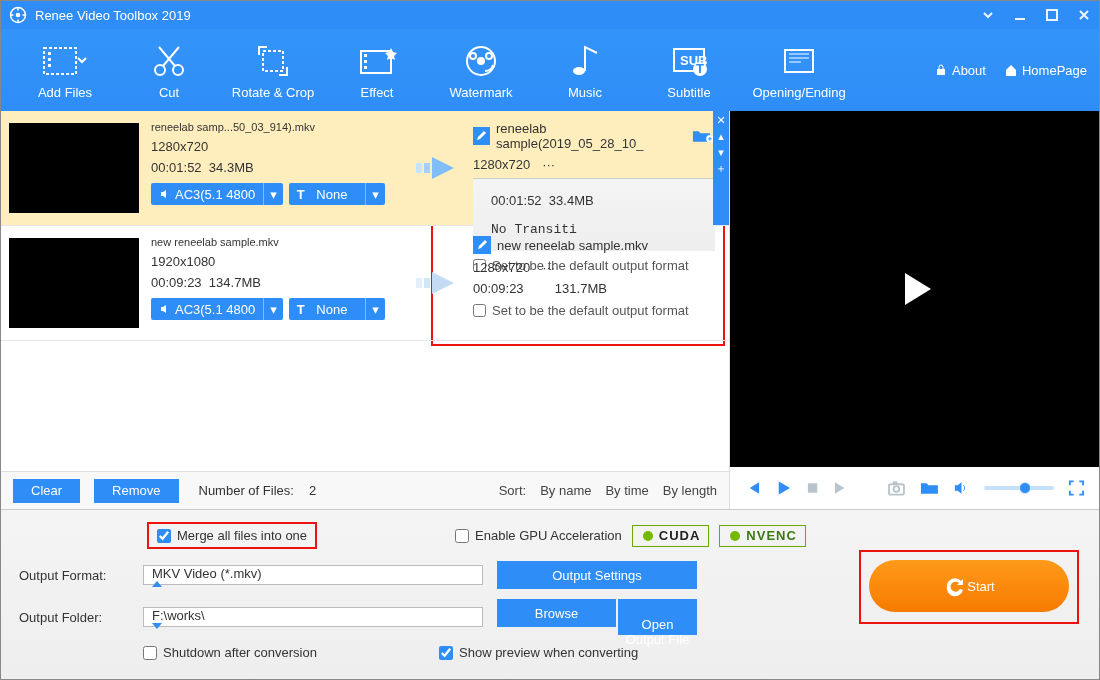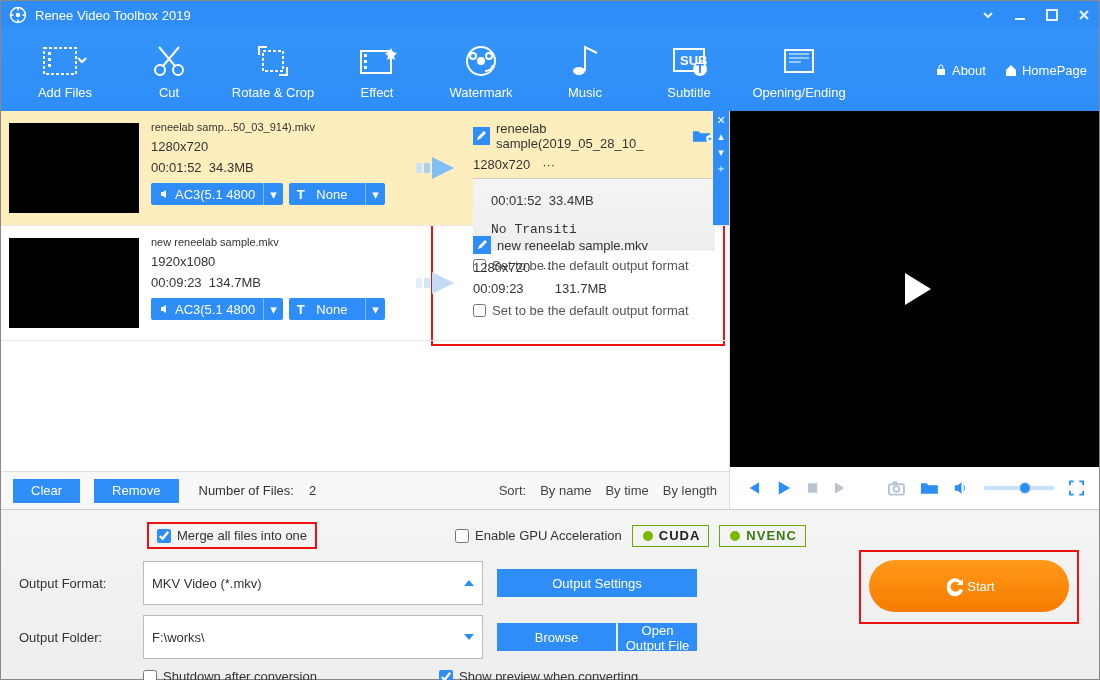--- a/index.html
+++ b/index.html
@@ -55,21 +55,21 @@
   .sortgrp span{cursor:pointer;}
   
   .bottom{height:170px;background:linear-gradient(#f4f4f4,#eee);border-top:1px solid #ccc;padding:14px 18px;display:flex;flex-direction:column;gap:14px;color:#333;position:relative;}
   .brow{display:flex;align-items:center;gap:10px;}
   .chk{display:flex;align-items:center;gap:6px;}
   .chk input{width:14px;height:14px;}
   .gpu-logo{height:22px;padding:0 8px;border:1px solid #666;display:flex;align-items:center;font-weight:bold;font-size:11px;letter-spacing:1px;}
   .cuda{color:#222;border-color:#6a0;justify-content:center;}
   .nvenc{color:#3a7a12;border-color:#6a0;}
   .frm{display:grid;grid-template-columns:110px 340px 200px;gap:10px 14px;align-items:center;}
-  .combo{height:44px;border:1px solid #bbb;background:#fff;display:flex;align-items:center;justify-content:space-between;padding:0 8px;cursor:pointer;}
+  .combo{height:20px;border:1px solid #bbb;background:#fff;display:flex;align-items:flex-start;justify-content:space-between;padding:0 8px;cursor:pointer;flex-direction:column;}
   .combo .caret{width:0;height:0;border-left:5px solid transparent;border-right:5px solid transparent;border-bottom:6px solid #2e8df7;}
   .combo .caret.dn{border-bottom:none;border-top:6px solid #2e8df7;}
   .twocol{display:flex;gap:2px;}
   .twocol button{flex:1;}
   .startwrap{position:absolute;right:30px;top:50px;}
   .start{width:200px;height:52px;border-radius:28px;background:linear-gradient(#ff9a1a,#f77b00);color:#fff;border:none;font-size:22px;display:flex;align-items:center;justify-content:center;cursor:pointer;}
   input[type=checkbox]{accent-color:#2e8df7;}
   .slider{appearance:none;height:4px;background:#c6e0ff;border-radius:2px;width:70px;}
   .slider::-webkit-slider-thumb{appearance:none;width:12px;height:12px;border-radius:50%;background:#2e8df7;border:1px solid #d0e5fb;}
 </style>
@@ -413,21 +413,21 @@
         </div>
       <button class="btn-blue" style="height:28px;">Output Settings</button>
 
       <div>Output Folder:</div>
       <div class="combo">
           <span>F:\works\</span>
           <div class="caret dn"></div>
         </div>
       <div class="twocol">
         <button class="btn-blue" style="height:28px;">Browse</button>
-        <button class="btn-blue" style="height:28px;padding:0 6px;">Open Output File</button>
+        <button class="btn-blue" style="height:28px;padding:18px 6px;">Open Output File</button>
       </div>
 
       <div></div>
       <div class="chk">
           <input type="checkbox" style="">
           <span>Shutdown after conversion</span>
         </div>
       <div class="chk" style="margin-left:-58px;">
           <input type="checkbox" checked="" style="">
           <span>Show preview when converting</span>

